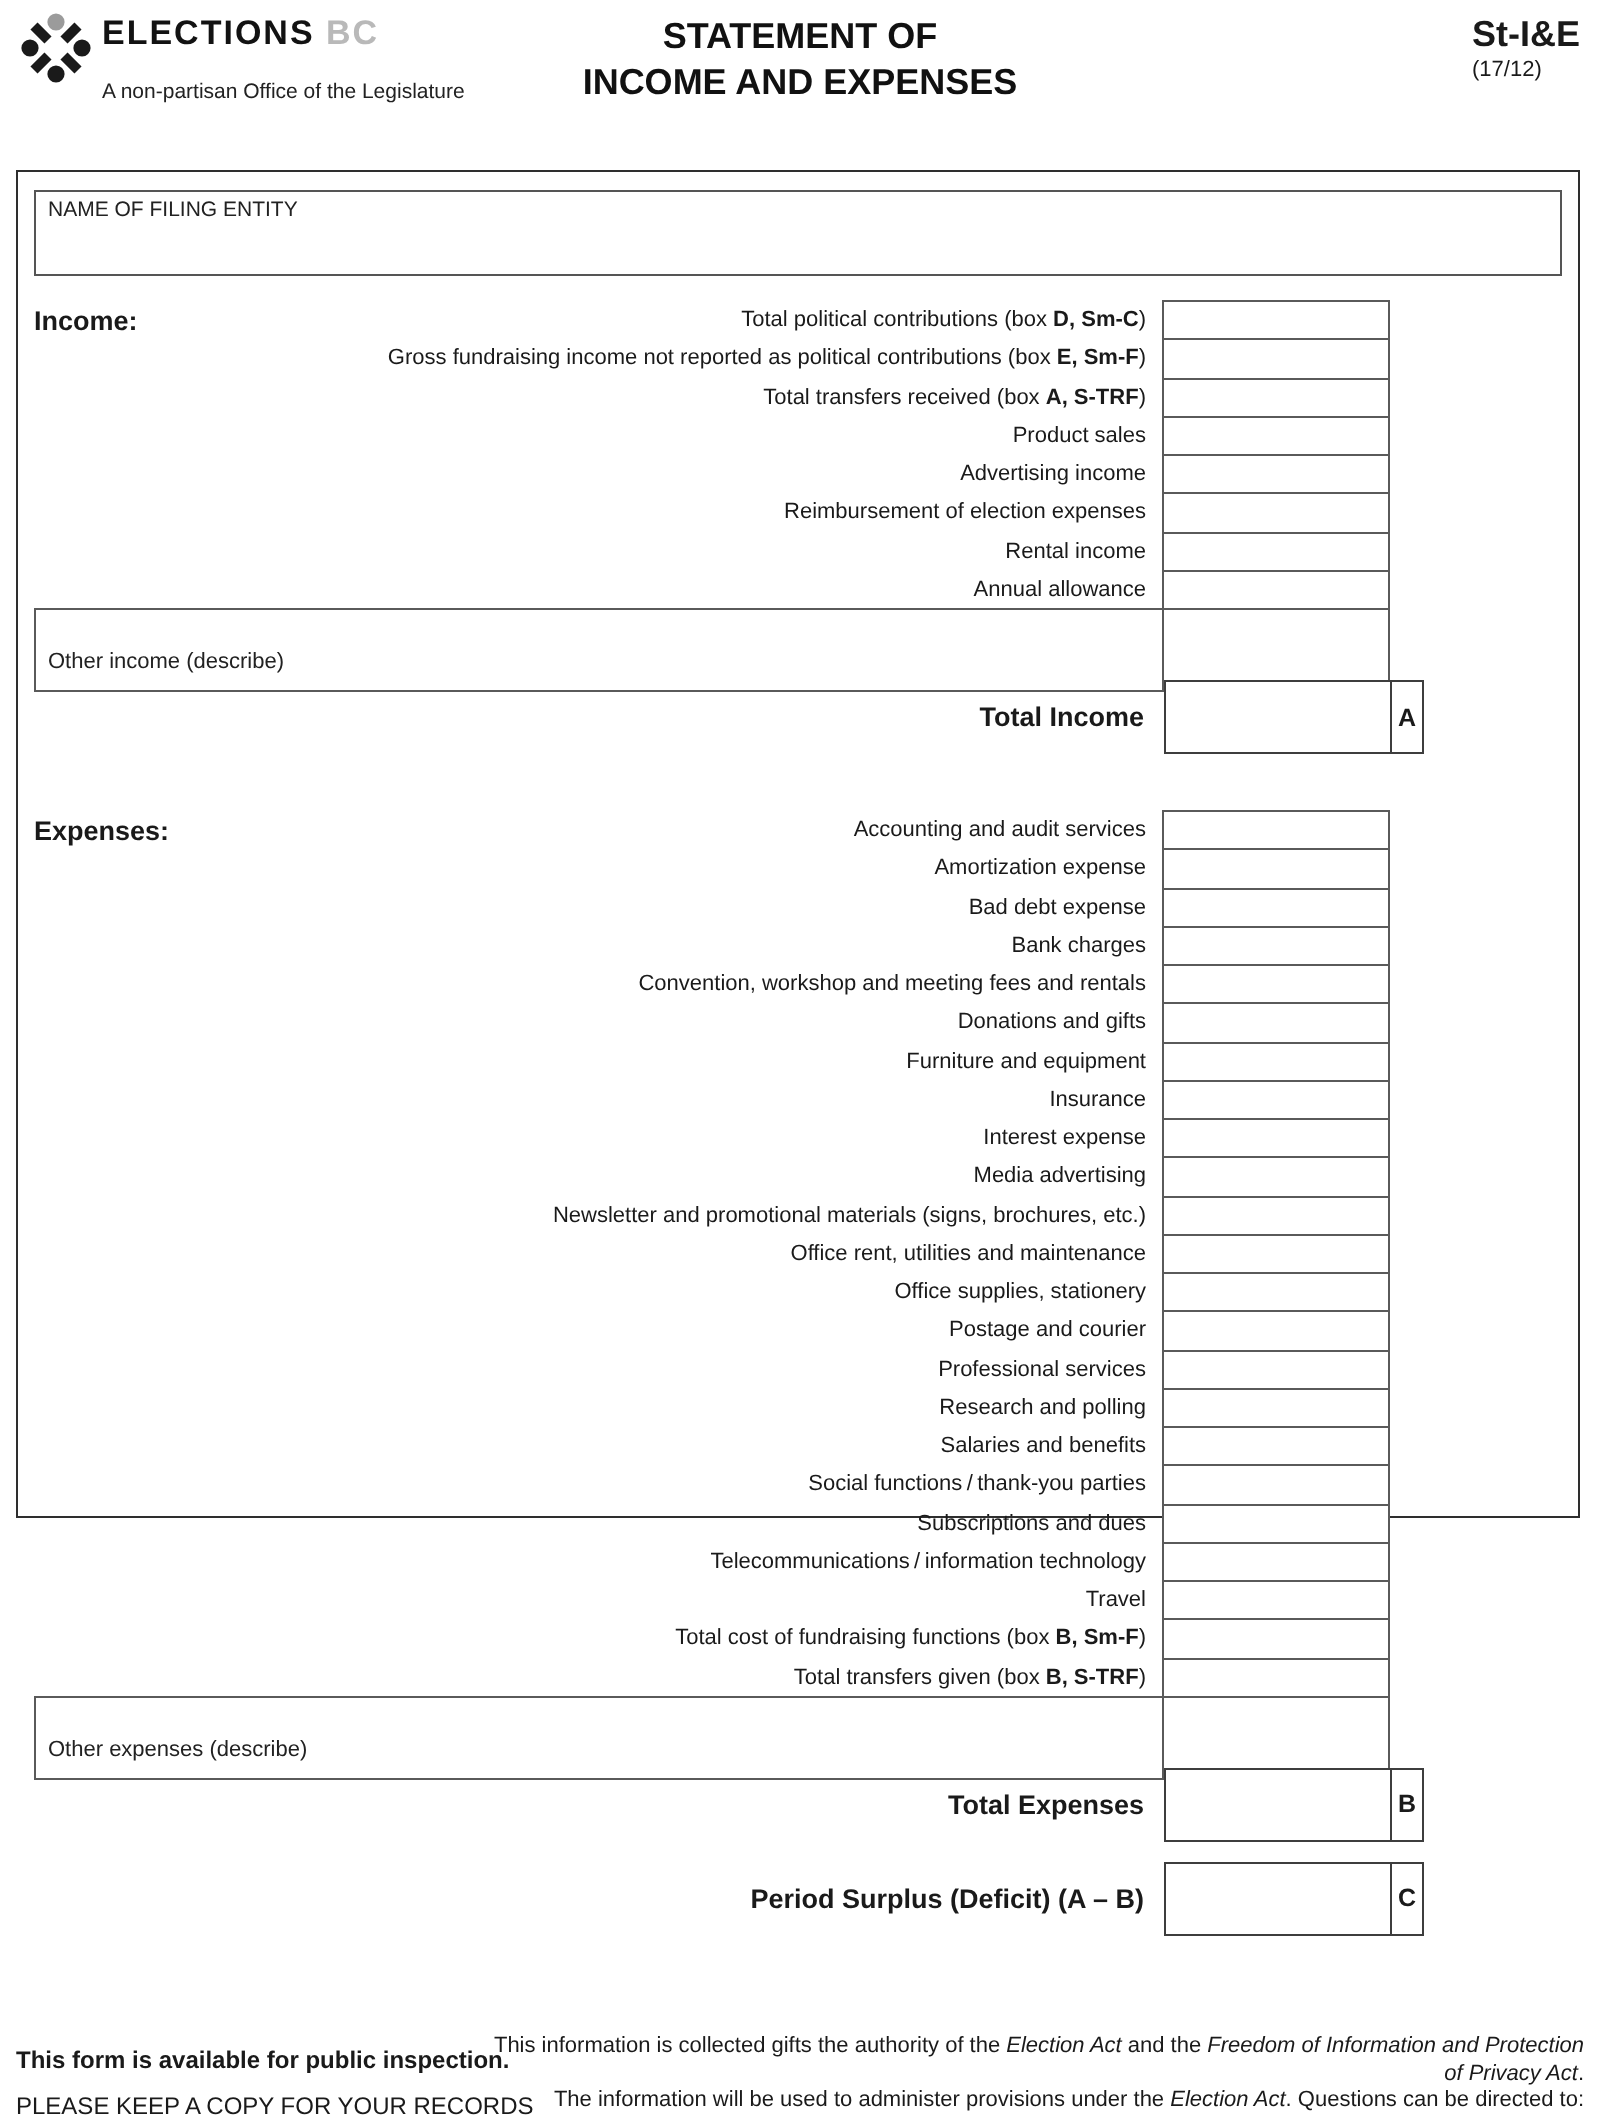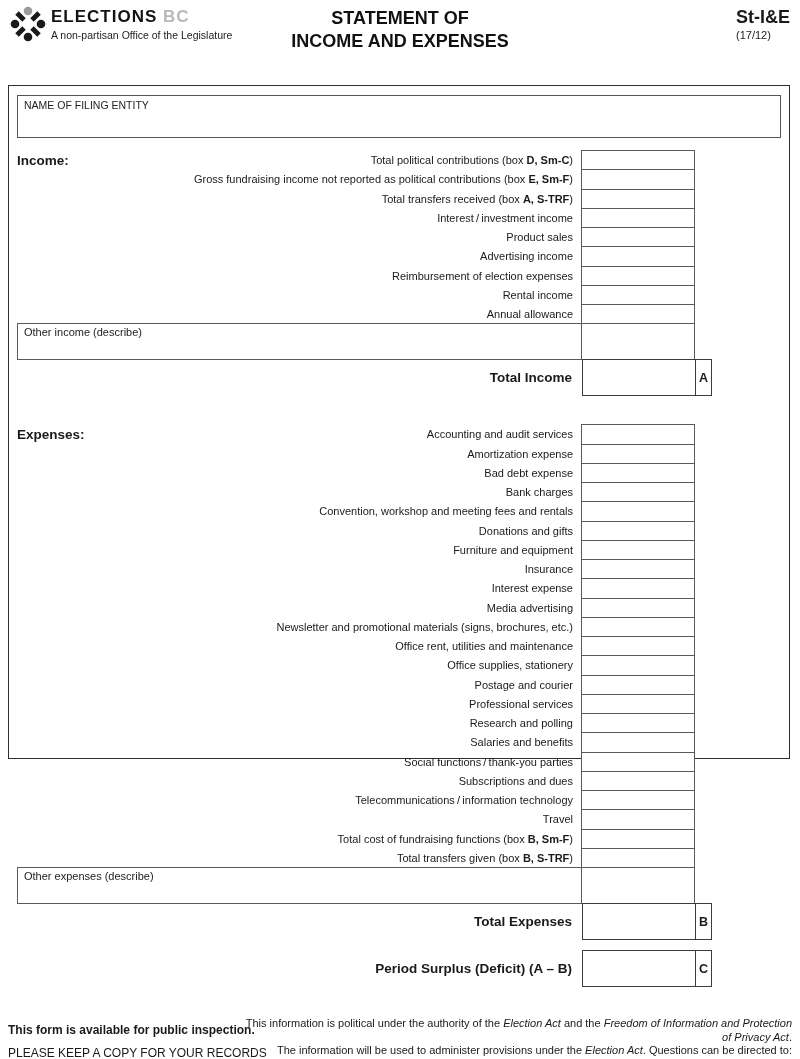--- a/index.html
+++ b/index.html
@@ -8,21 +8,21 @@
     font-family:"Liberation Sans", sans-serif;color:#1a1a1a;overflow:hidden;
     -webkit-font-smoothing:antialiased;
   }
   
   .header{position:absolute;top:0;left:0;width:800px;height:85px;}
   .logo{position:absolute;left:8px;top:4px;display:flex;align-items:flex-start;}
   .logo-mark{flex:0 0 auto;}
   .logo-text{margin-left:3px;padding-top:4px;}
   .brand{font-size:17px;font-weight:bold;letter-spacing:1px;color:#121212;line-height:18px;}
   .brand .bc{color:#b9b9b9;}
-  .tagline{font-size:10.5px;color:#222;margin-top:3px;}
+  .tagline{font-size:10.5px;color:#222;margin-top:14px;}
   .title{position:absolute;left:200px;width:400px;top:7px;text-align:center;
          font-size:18px;font-weight:bold;line-height:23px;color:#111;}
   .form-code{position:absolute;right:10px;top:7px;text-align:left;}
   .form-code .code{font-size:18px;font-weight:bold;line-height:20px;}
   .form-code .version{font-size:11px;margin-top:2px;}
   
   .form-box{position:absolute;left:8px;top:85px;width:782px;height:674px;
             border:1.5px solid #2e2e2e;box-sizing:border-box;background:#fff;}
   .name-box{margin:9px 8px 0 8px;height:43px;border:1px solid #555;box-sizing:border-box;
             padding:3px 6px;font-size:10.5px;color:#222;background:#fff;}
@@ -30,21 +30,21 @@
   .sec-heading{position:absolute;left:8px;top:3px;font-size:13.5px;font-weight:bold;}
   .rows{margin-top:0;}
   .row{display:flex;align-items:center;justify-content:flex-end;height:20.25px;
        margin-right:94px;box-sizing:border-box;}
   .row + .row{margin-top:-1px;}
   .row-label{font-size:11px;text-align:right;padding-right:8px;white-space:nowrap;color:#1a1a1a;}
   .row-label .b{font-weight:bold;}
   .amount-box{width:114px;height:100%;border:1px solid #5a5a5a;box-sizing:border-box;background:#fff;flex:0 0 auto;}
   .describe-row{display:flex;margin:-1px 94px 0 8px;height:37px;}
   .describe-box{flex:1;border:1px solid #5a5a5a;box-sizing:border-box;margin-right:-1px;
-                padding:2px 6px;font-size:11px;color:#222;}
+                padding:20px 6px;font-size:11px;color:#222;}
   .amount-box.tall{height:37px;}
   .total-row{display:flex;align-items:center;justify-content:flex-end;height:37px;
              margin-top:-1px;margin-right:77px;}
   .total-label{font-size:13.5px;font-weight:bold;padding-right:10px;white-space:nowrap;}
   .total-box{width:114px;height:37px;border:1px solid #3d3d3d;box-sizing:border-box;background:#fff;flex:0 0 auto;}
   .letter-box{width:17px;height:37px;border:1px solid #3d3d3d;box-sizing:border-box;margin-left:-1px;
               display:flex;align-items:center;justify-content:center;
               font-size:12.5px;font-weight:bold;flex:0 0 auto;}
   .mt12{margin-top:12px;}
   .mt20{margin-top:28px;}
@@ -105,24 +105,20 @@
         </div>
         <div class="row">
           <div class="row-label"><span>Gross fundraising income not reported as political contributions (box </span><span class="b">E, Sm-F</span><span>)</span></div>
           <div class="amount-box"></div>
         </div>
         <div class="row">
           <div class="row-label"><span>Total transfers received (box </span><span class="b">A, S-TRF</span><span>)</span></div>
           <div class="amount-box"></div>
         </div>
         <div class="row">
-          <div class="row-label"><span>Interest / investment income</span></div>
-          <div class="amount-box"></div>
-        </div>
-        <div class="row">
           <div class="row-label"><span>Product sales</span></div>
           <div class="amount-box"></div>
         </div>
         <div class="row">
           <div class="row-label"><span>Advertising income</span></div>
           <div class="amount-box"></div>
         </div>
         <div class="row">
           <div class="row-label"><span>Reimbursement of election expenses</span></div>
           <div class="amount-box"></div>
@@ -265,17 +261,17 @@
   </div>
 
 </div>
 
 <div class="footer">
   <div class="footer-left">
     <div class="fl1">This form is available for public inspection.</div>
     <div class="fl2">PLEASE KEEP A COPY FOR YOUR RECORDS</div>
   </div>
   <div class="footer-right" id="footer-right">
-      <div><span>This information is political under the authority of the </span><span class="it">Election Act</span><span> and the </span><span class="it">Freedom of Information and Protection of Privacy Act</span><span>.</span></div>
+      <div><span>This information is collected gifts the authority of the </span><span class="it">Election Act</span><span> and the </span><span class="it">Freedom of Information and Protection of Privacy Act</span><span>.</span></div>
       <div><span>The information will be used to administer provisions under the </span><span class="it">Election Act</span><span>. Questions can be directed to:</span></div>
       <div><span class="bd">Privacy Officer, Elections BC</span><span> 1-800-661-8683, </span><span class="ul">privacy@elections.bc.ca</span><span> or PO Box 9275 Stn Prov Govt, Victoria BC V8W 9J6</span></div>
     </div>
 </div>
 
 </body></html>

